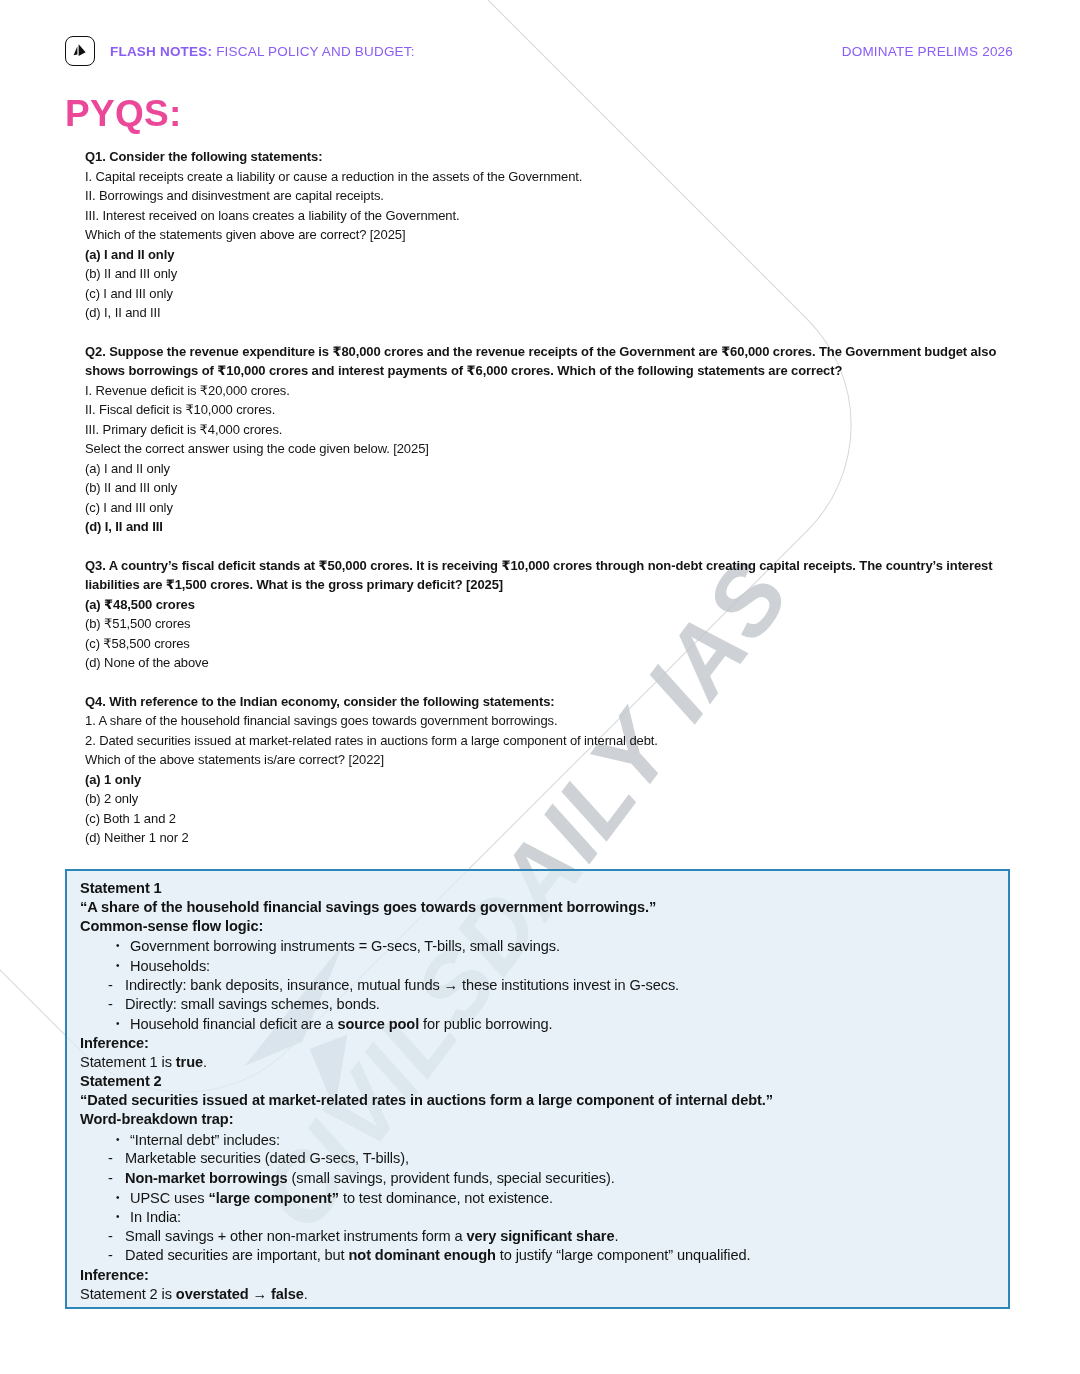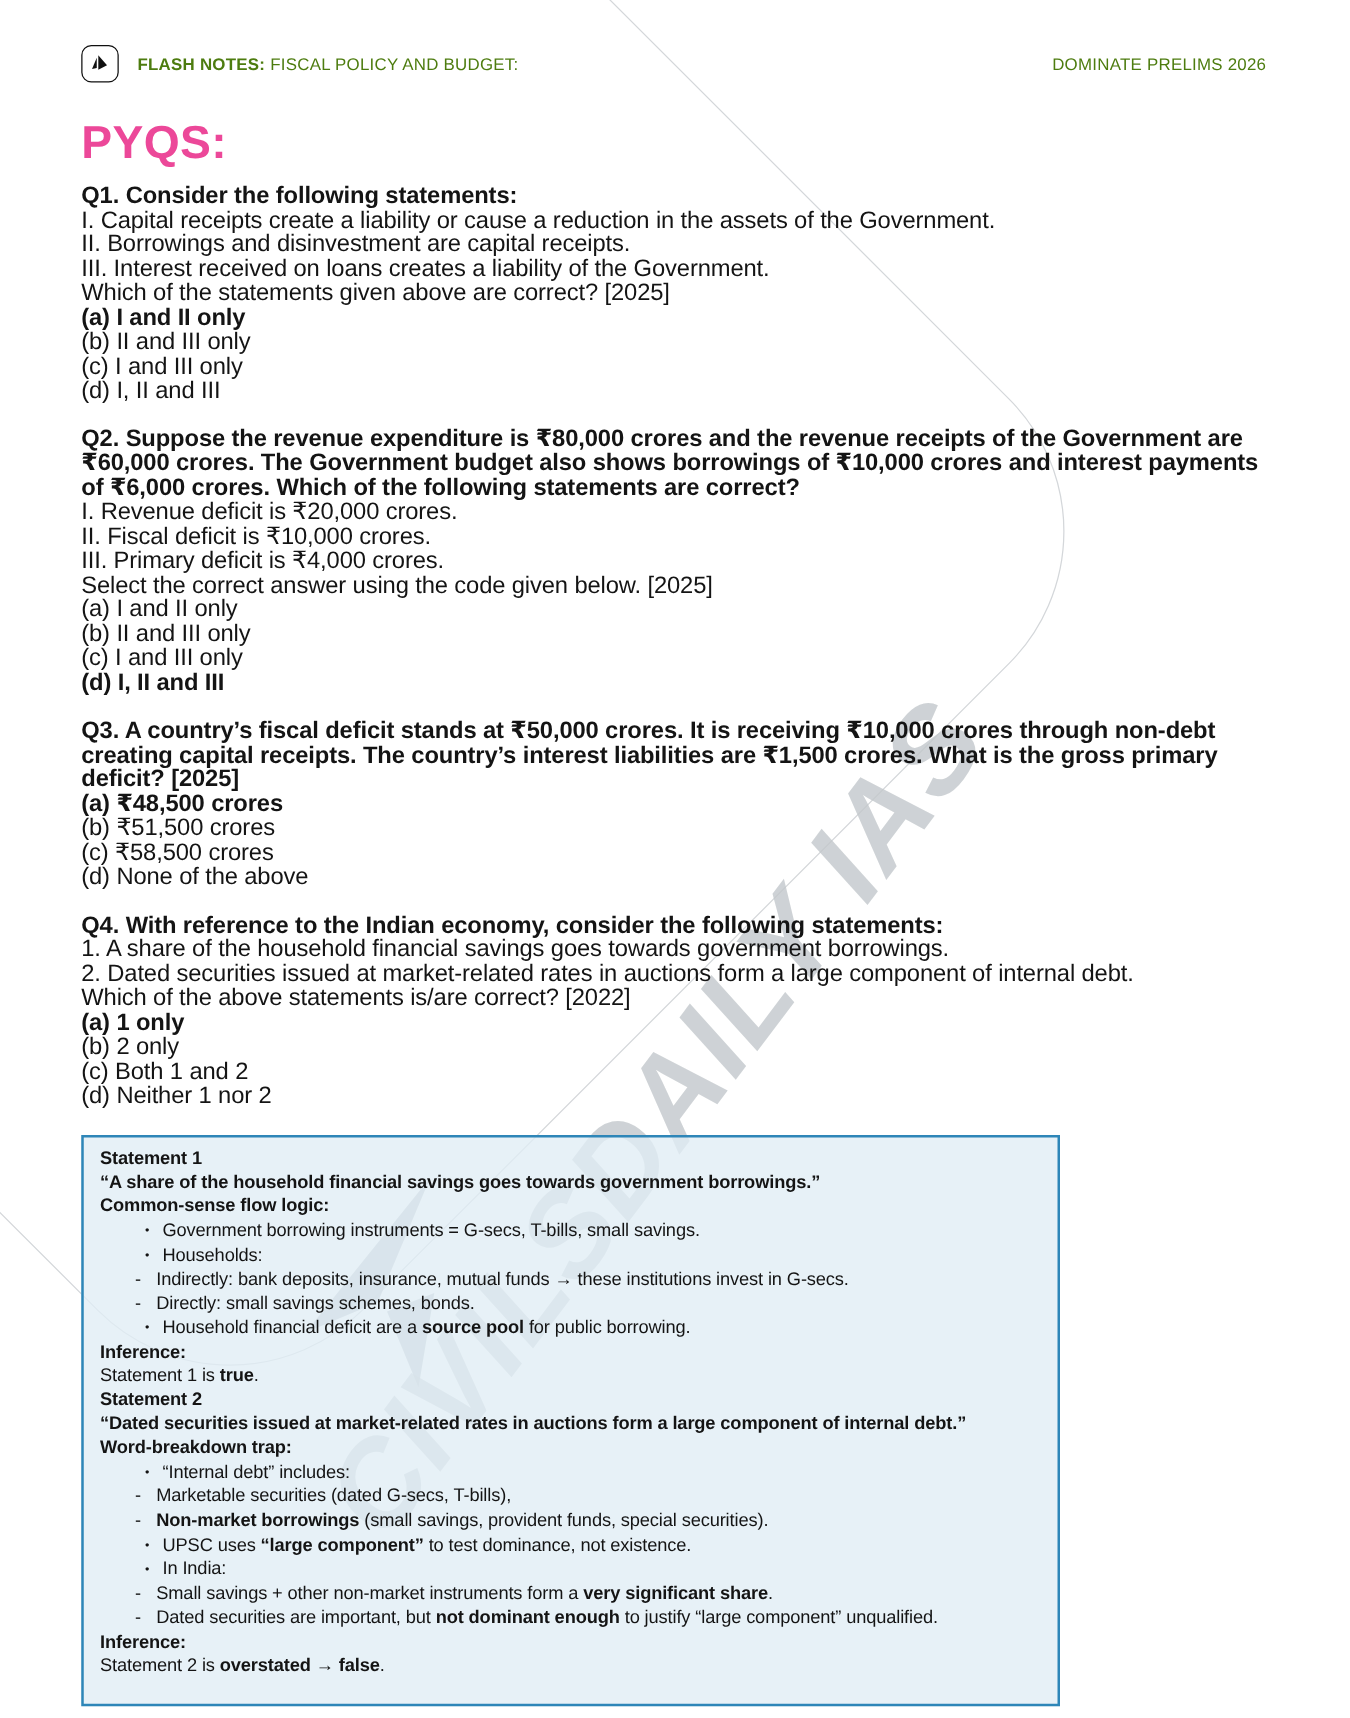--- a/index.html
+++ b/index.html
@@ -16,37 +16,37 @@
     border:1.5px solid #d4d7da; border-radius:150px; transform:rotate(45deg);
   }
   .wm-text {
     position:absolute; left:55px; top:840px; width:940px; text-align:center;
     font-size:96px; font-weight:bold; font-style:italic; letter-spacing:2px;
     color:#c3c8cc; white-space:nowrap; transform:rotate(-53deg); opacity:.8;
   }
   .wm-logo { position:absolute; left:228px; top:942px; opacity:.85; }
   
   .content { position:absolute; left:65px; top:36px; width:948px; z-index:1; }
-  .hdr { display:flex; align-items:center; font-size:13.5px; letter-spacing:.2px; color:#4d7c0f; }
+  .hdr { display:flex; align-items:center; font-size:13.5px; letter-spacing:.2px; color:#8b5cf6; }
   .logo-box {
     width:30px; height:30px; border:1.7px solid #101010; border-radius:8px;
     display:flex; align-items:center; justify-content:center; margin-right:15px; flex:0 0 auto;
   }
   .hdr .brand-label { font-weight:bold; }
   .hdr .brand-title { margin-left:4px; }
   .hdr .right { margin-left:auto; }
   h1.title { margin-top:27px; font-size:37px; font-weight:bold; color:#ec4899; letter-spacing:.3px; }
   .questions { margin-top:12px; }
-  .q { margin-bottom:19px; font-size:19px; line-height:19.5px; letter-spacing:-.1px; }
+  .q { margin-bottom:19px; font-size:13px; line-height:19.5px; letter-spacing:-.1px;margin-left:20px; }
   .q-line {}
   .b { font-weight:bold; }
   
   .abox {
-    margin-top:21px; width:783px; border:2px solid #2e86b8;
-    background:rgba(224,237,245,.78); padding:8px 13px 20px 13px;
+    margin-top:21px; width:945px; border:2px solid #2e86b8;
+    background:rgba(224,237,245,.78); padding:8px 13px 3px 13px;
     font-size:14.6px; line-height:19.2px; letter-spacing:-.1px;
   }
   .abox-line {}
   .lvl-1 { padding-left:2px;margin-left:34px; }
   .lvl-2 { padding-left:28px; }
   .mk { display:inline-block; }
   .mk-dot { width:14px; font-size:10px; vertical-align:1.5px; }
   .mk-dash { width:17px; }
 </style>
 </head>

